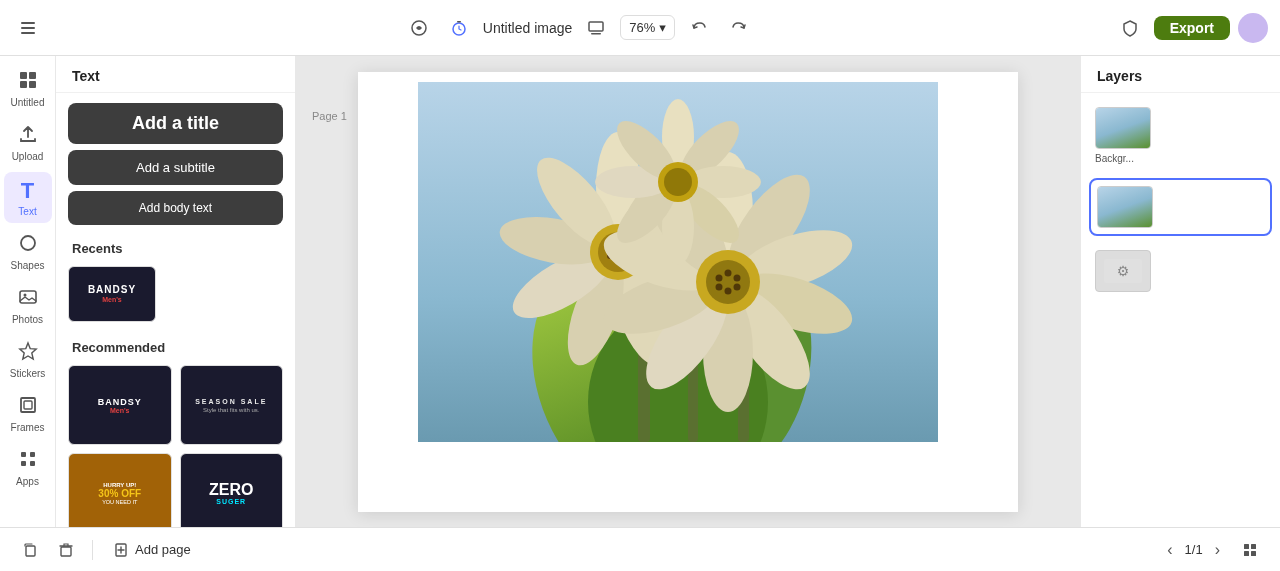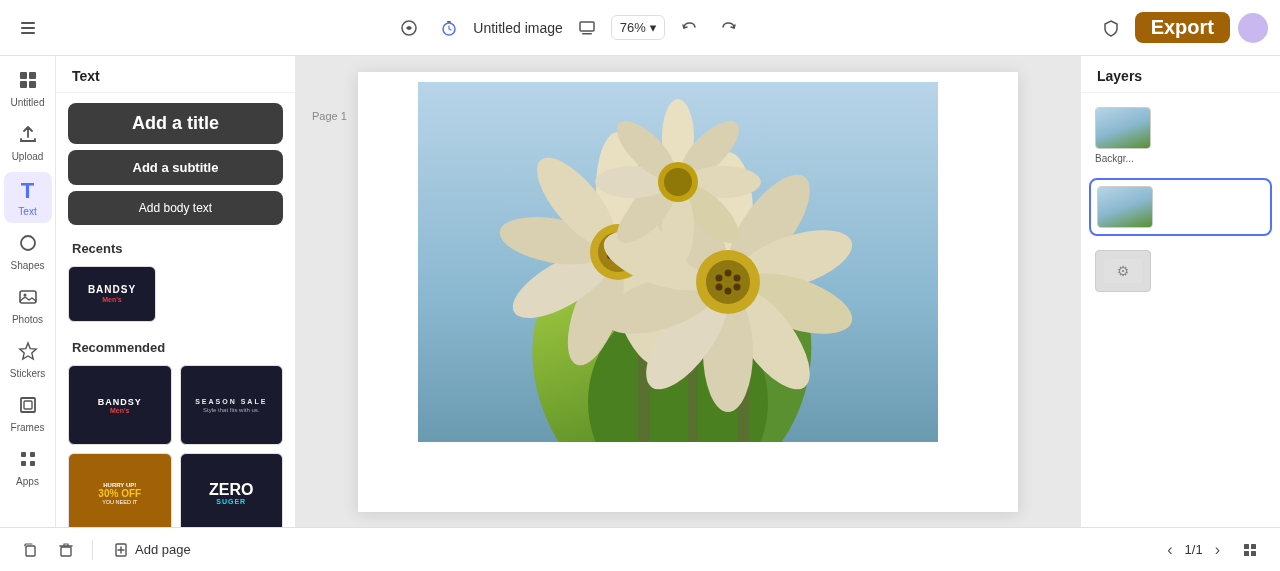--- a/index.html
+++ b/index.html
@@ -23,22 +23,22 @@
     .toolbar-icon-btn {
       width: 32px; height: 32px; border: none; background: transparent; border-radius: 6px;
       cursor: pointer; display: flex; align-items: center; justify-content: center; color: #555;
       font-size: 16px;
     }
     .zoom-control {
       display: flex; align-items: center; gap: 4px; border: 1px solid #ddd; border-radius: 6px;
       padding: 4px 8px; font-size: 13px; color: #333; cursor: pointer;
     }
     .export-btn {
-      background: #a16207; color: #fff; border: none; border-radius: 8px;
-      padding: 4px 16px; font-size: 20px; font-weight: 600; cursor: pointer;
+      background: #4d7c0f; color: #fff; border: none; border-radius: 8px;
+      padding: 4px 16px; font-size: 14px; font-weight: 600; cursor: pointer;
     }
     .avatar { width: 30px; height: 30px; border-radius: 50%; background: #c9b8f0; }
 
     
     .main {
       display: flex;
       flex: 1;
       overflow: hidden;
     }
 
@@ -357,21 +357,21 @@
           <rect x="12" y="12" width="5" height="5" rx="1" fill="#555"></rect>
         </svg>
       </span>
       <span class="icon-label">Apps</span>
     </div>
   </div>
 
   <div class="text-panel">
     <div class="text-panel-header">Text</div>
     <button class="text-action-btn" style="font-size:18px;font-weight:700;margin-top:10px;">Add a title</button>
-    <button class="text-action-btn" style="font-size:13px;font-weight:700;">Add a subtitle</button>
+    <button class="text-action-btn" style="font-size:13px;font-weight:400;">Add a subtitle</button>
     <button class="text-action-btn" style="font-size:12px;font-weight:400;">Add body text</button>
 
     <div class="section-title">Recents</div>
     <div class="recents-row">
       <div class="recent-item">
         <div class="band-text">
           <div class="band-name">BANDSY</div>
           <div class="band-sub">Men's</div>
         </div>
       </div>

